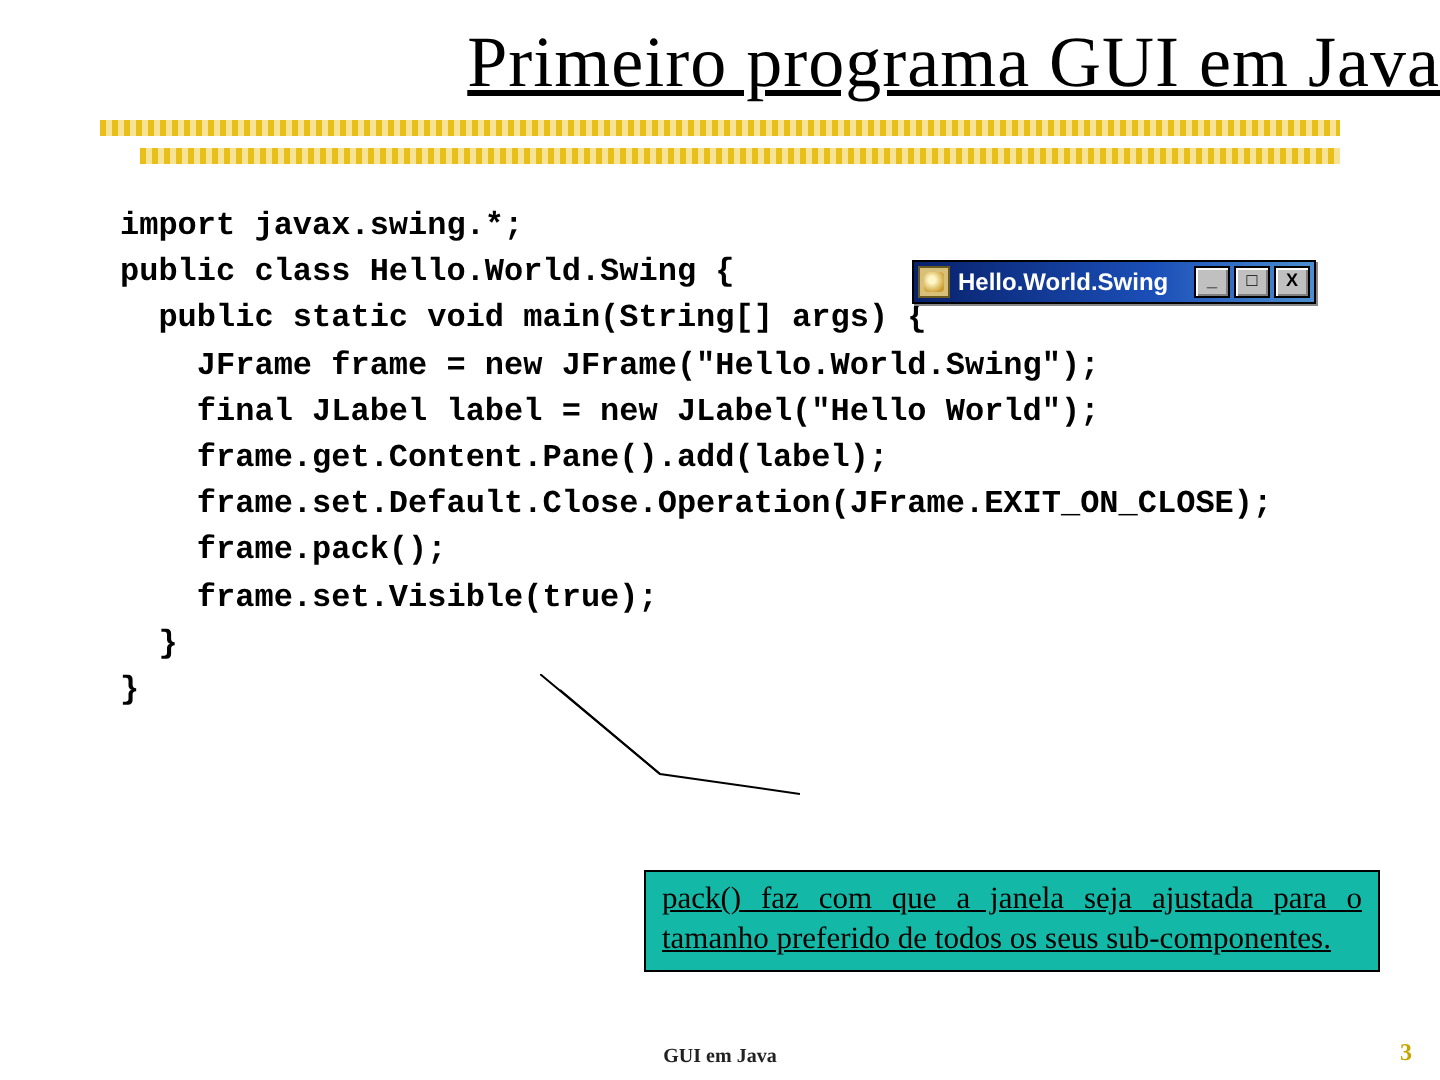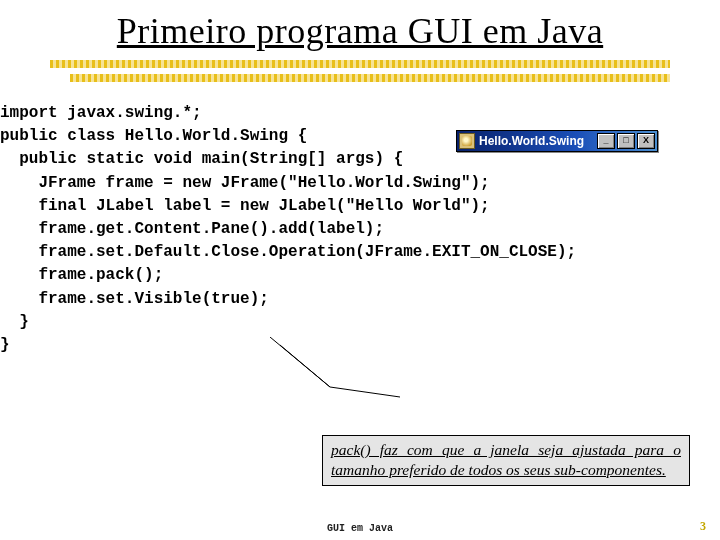--- a/index.html
+++ b/index.html
@@ -8,21 +8,21 @@
     width: 720px;
     height: 540px;
     background: #fff;
     font-family: "Times New Roman", serif;
     position: relative;
     overflow: hidden;
   }
   .title {
     font-size: 36px;
     font-weight: normal;
-    text-align: center;
+    text-align: right;
     margin: 10px 0 8px 0;
     text-decoration: underline;
     letter-spacing: 0.5px;
   }
   .stripe-wrap {
     margin: 0 50px 20px 50px;
   }
   .stripe {
     height: 8px;
     background: repeating-linear-gradient(
@@ -32,43 +32,43 @@
     );
     opacity: 0.9;
     margin-bottom: 6px;
   }
   .code {
     font-family: "Courier New", monospace;
     font-weight: bold;
     font-size: 16px;
     line-height: 1.45;
     white-space: pre;
+    margin-left: 60px;
   }
   .callout-line {
     position: absolute;
     left: 270px;
     top: 337px;
     width: 130px;
     height: 65px;
     pointer-events: none;
   }
   .callout-line svg { width: 100%; height: 100%; }
   .callout-box {
     position: absolute;
     right: 30px;
     bottom: 54px;
     width: 350px;
     border: 1px solid #000;
-    background: #e5e5e5;
+    background: #14b8a6;
     padding: 4px 8px 6px 8px;
     font-size: 15.5px;
     text-align: justify;
     text-decoration: underline;
     line-height: 1.25;
-    font-style: italic;
   }
   .win {
     position: absolute;
     right: 62px;
     top: 130px;
     width: 200px;
     font-family: Tahoma, Arial, sans-serif;
     font-size: 12px;
     border: 1px solid #000;
     background: #15803d;
@@ -121,21 +121,20 @@
   }
   .footer {
     position: absolute;
     bottom: 6px;
     left: 0;
     width: 100%;
     text-align: center;
     font-size: 10px;
     font-weight: bold;
     color: #222;
-    font-family: Liberation Mono, monospace;
   }
   .pagenum {
     position: absolute;
     right: 14px;
     bottom: 6px;
     font-size: 12px;
     color: #c4a800;
     font-weight: bold;
   }
 </style>

